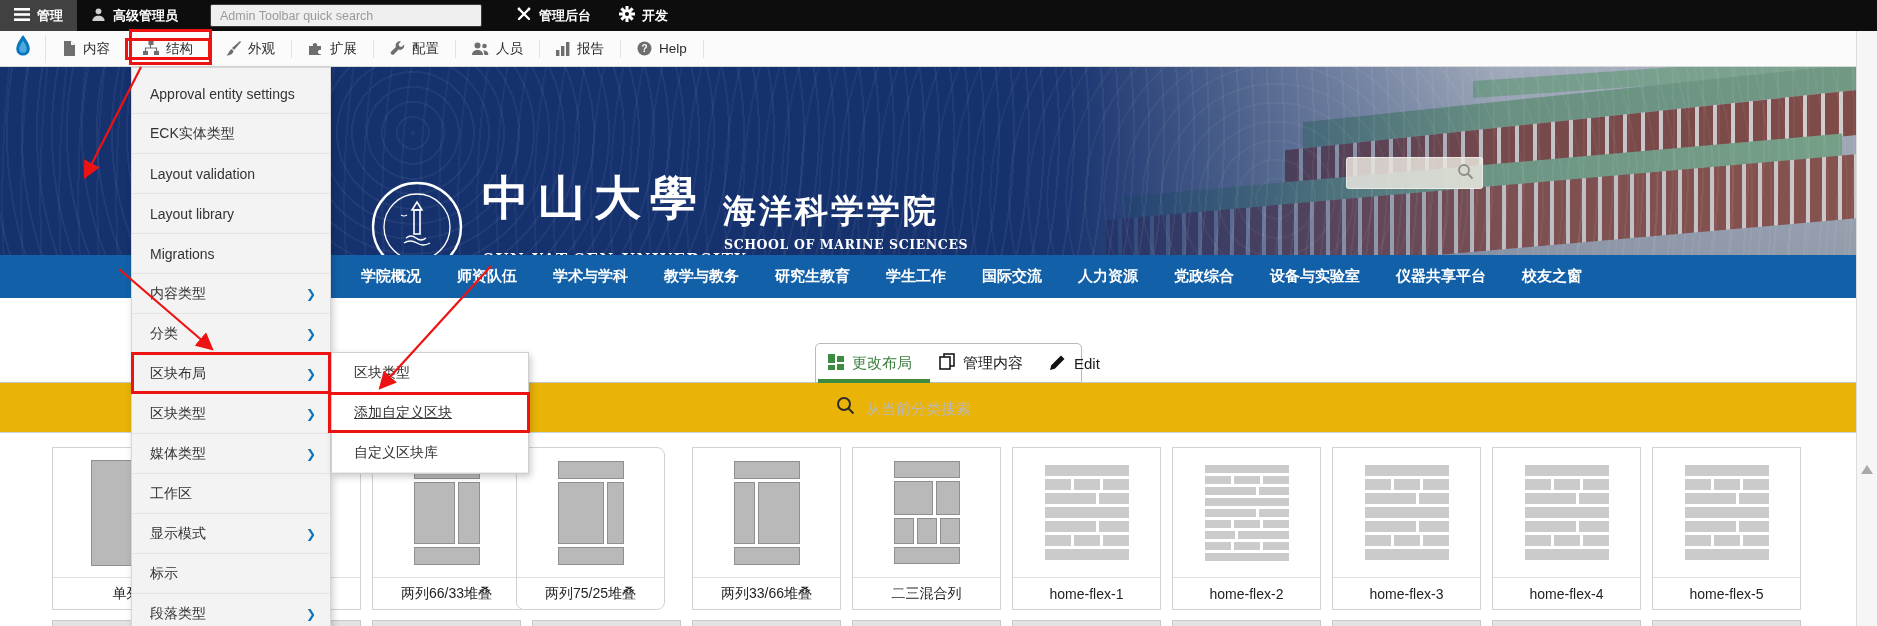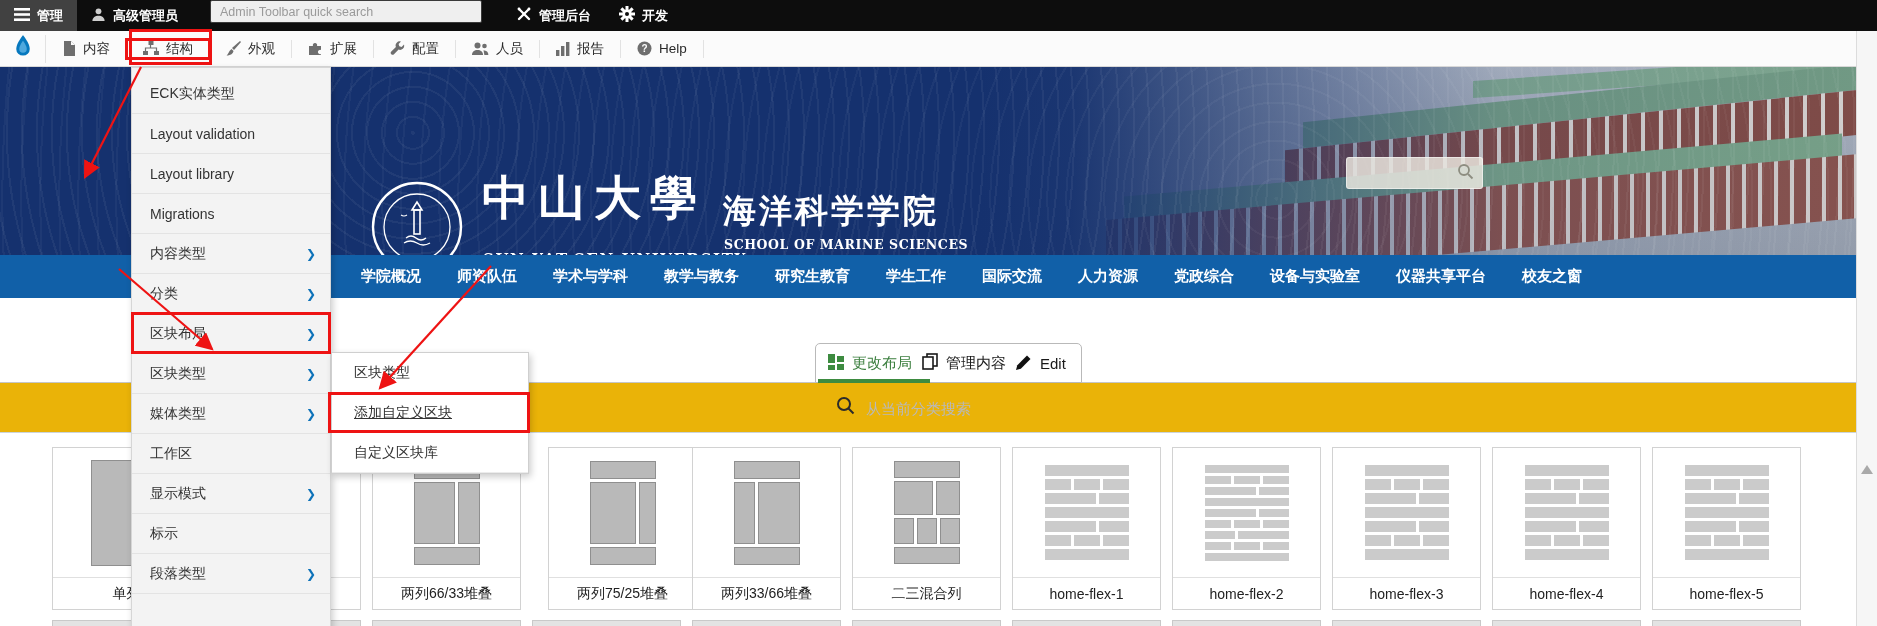--- a/index.html
+++ b/index.html
@@ -1,20 +1,20 @@
 <!DOCTYPE html>
 <html><head>
 <meta charset="utf-8">
 <style>
   * { margin:0; padding:0; box-sizing:border-box; }
   html,body { width:1877px; height:626px; overflow:hidden; }
   body { font-family:"Liberation Sans","DejaVu Sans",sans-serif; background:#fff; position:relative; }
 
   
-  .admin-bar { position:absolute; left:0; top:0; width:1877px; height:31px; background:#0d0d0d; display:flex; align-items:flex-start; z-index:40; }
+  .admin-bar { position:absolute; left:0; top:0; width:1877px; height:31px; background:#0d0d0d; display:flex; align-items:center; z-index:40; }
   .ab-item { display:flex; align-items:center; gap:7px; color:#fff; font-size:13px; font-weight:bold; height:31px; padding:0 14px; cursor:pointer; }
   .ab-manage { background:#414141; }
   .ab-search { margin-left:18px; }
   .ab-search input { width:272px; height:23px; background:#efefef; border:1px solid #3a3a3a; border-radius:2px; padding:0 9px; font-size:12.5px; color:#333; font-family:inherit; }
   .ab-search input::placeholder { color:#9a9a9a; }
   .ab-right { margin-left:20px; display:flex; }
 
   
   .toolbar { position:absolute; left:0; top:31px; width:1877px; height:36px; background:#fbfbfb; border-bottom:1px solid #d8d8d8; display:flex; align-items:center; z-index:40; }
   .tb-logo { width:46px; display:flex; align-items:center; justify-content:center; border-right:1px solid #e2e2e2; cursor:pointer; }
@@ -42,21 +42,21 @@
   .school-cn { position:absolute; left:723px; top:122px; color:#fff; font-size:33px; font-weight:bold; letter-spacing:3px; white-space:nowrap; }
   .school-en { position:absolute; left:724px; top:170px; color:#fff; font-family:"DejaVu Serif","Liberation Serif",serif; font-size:12.5px; font-weight:bold; letter-spacing:.6px; white-space:nowrap; }
   .banner-search { position:absolute; left:1346px; top:90px; width:137px; height:32px; background:rgba(238,234,226,.82); border:1px solid rgba(255,255,255,.5); border-radius:3px; display:flex; align-items:center; justify-content:flex-end; padding-right:8px; }
 
   
   .site-nav { position:absolute; left:0; top:255px; width:1877px; height:43px; background:#1160a8; display:flex; align-items:center; gap:36px; padding-left:361px; z-index:1; }
   .site-nav .nav-item { color:#fff; font-size:15px; font-weight:bold; white-space:nowrap; cursor:pointer; }
 
   
   .content-rule { position:absolute; left:0; top:382px; width:1856px; height:1px; background:#c6c6c6; z-index:2; }
-  .tabbar { position:absolute; left:815px; top:343px; width:267px; height:40px; background:#fff; border:1px solid #b9b9b9; border-radius:5px 5px 0 0; display:flex; align-items:center; gap:10px; padding-left:12px; z-index:3; }
+  .tabbar { position:absolute; left:815px; top:343px; width:267px; height:40px; background:#fff; border:1px solid #b9b9b9; border-radius:5px 5px 0 0; display:flex; align-items:center; gap:27px; padding-left:12px; z-index:3; }
   .tab { display:flex; align-items:center; gap:8px; font-size:15px; color:#1a1a1a; cursor:pointer; white-space:nowrap; }
   .tab.active { color:#3c7f3f; }
   .tab-underline { position:absolute; left:2px; bottom:-1px; width:112px; height:4px; background:#3d8b40; }
   .search-row { position:absolute; left:0; top:383px; width:1856px; height:50px; border-bottom:1px solid #ccd4da; z-index:2; background:#eab308; }
   .search-row .mag { position:absolute; left:836px; top:13px; }
   .search-row input { position:absolute; left:866px; top:10px; width:400px; height:30px; border:none; outline:none; font-size:15px; color:#444; font-family:inherit; background:transparent; }
   .search-row input::placeholder { color:#b9b9b9; }
 
   
   .card { position:absolute; top:447px; width:149px; height:163px; background:#fff; border:1px solid #d2d2d2; z-index:2; cursor:pointer; }
@@ -354,21 +354,21 @@
             <div class="cell" style="flex: 1 1 0%;"></div>
           </div>
           <div class="prow" style="height: 18px;">
             <div class="cell" style="flex: 1 1 0%;"></div>
           </div>
         </div>
       </div>
       <div class="label">两列66/33堆叠</div>
     </div>
     <div class="card2" style="left: 372px;"></div>
-    <div class="card" style="left: 548px;">
+    <div class="card" style="left: 516px; border-radius: 8px;">
       <div class="thumb">
         <div class="pat bordered" style="width: 66px;">
           <div class="prow" style="height: 18px;">
             <div class="cell" style="flex: 1 1 0%;"></div>
           </div>
           <div class="prow" style="height: 62px;">
             <div class="cell" style="flex: 3 1 0%;"></div>
             <div class="cell" style="flex: 1 1 0%;"></div>
           </div>
           <div class="prow" style="height: 18px;">
@@ -600,20 +600,23 @@
             <div class="cell" style="flex: 1 1 0%;"></div>
           </div>
         </div>
       </div>
       <div class="label">home-flex-5</div>
     </div>
     <div class="card2" style="left: 1652px;"></div>
   </div>
 
 <div class="dd-menu" id="dd-menu">
+    <div class="dd-item">
+      <span>Approval entity settings</span>
+    </div>
     <div class="dd-item">
       <span>ECK实体类型</span>
     </div>
     <div class="dd-item">
       <span>Layout validation</span>
     </div>
     <div class="dd-item">
       <span>Layout library</span>
     </div>
     <div class="dd-item">

